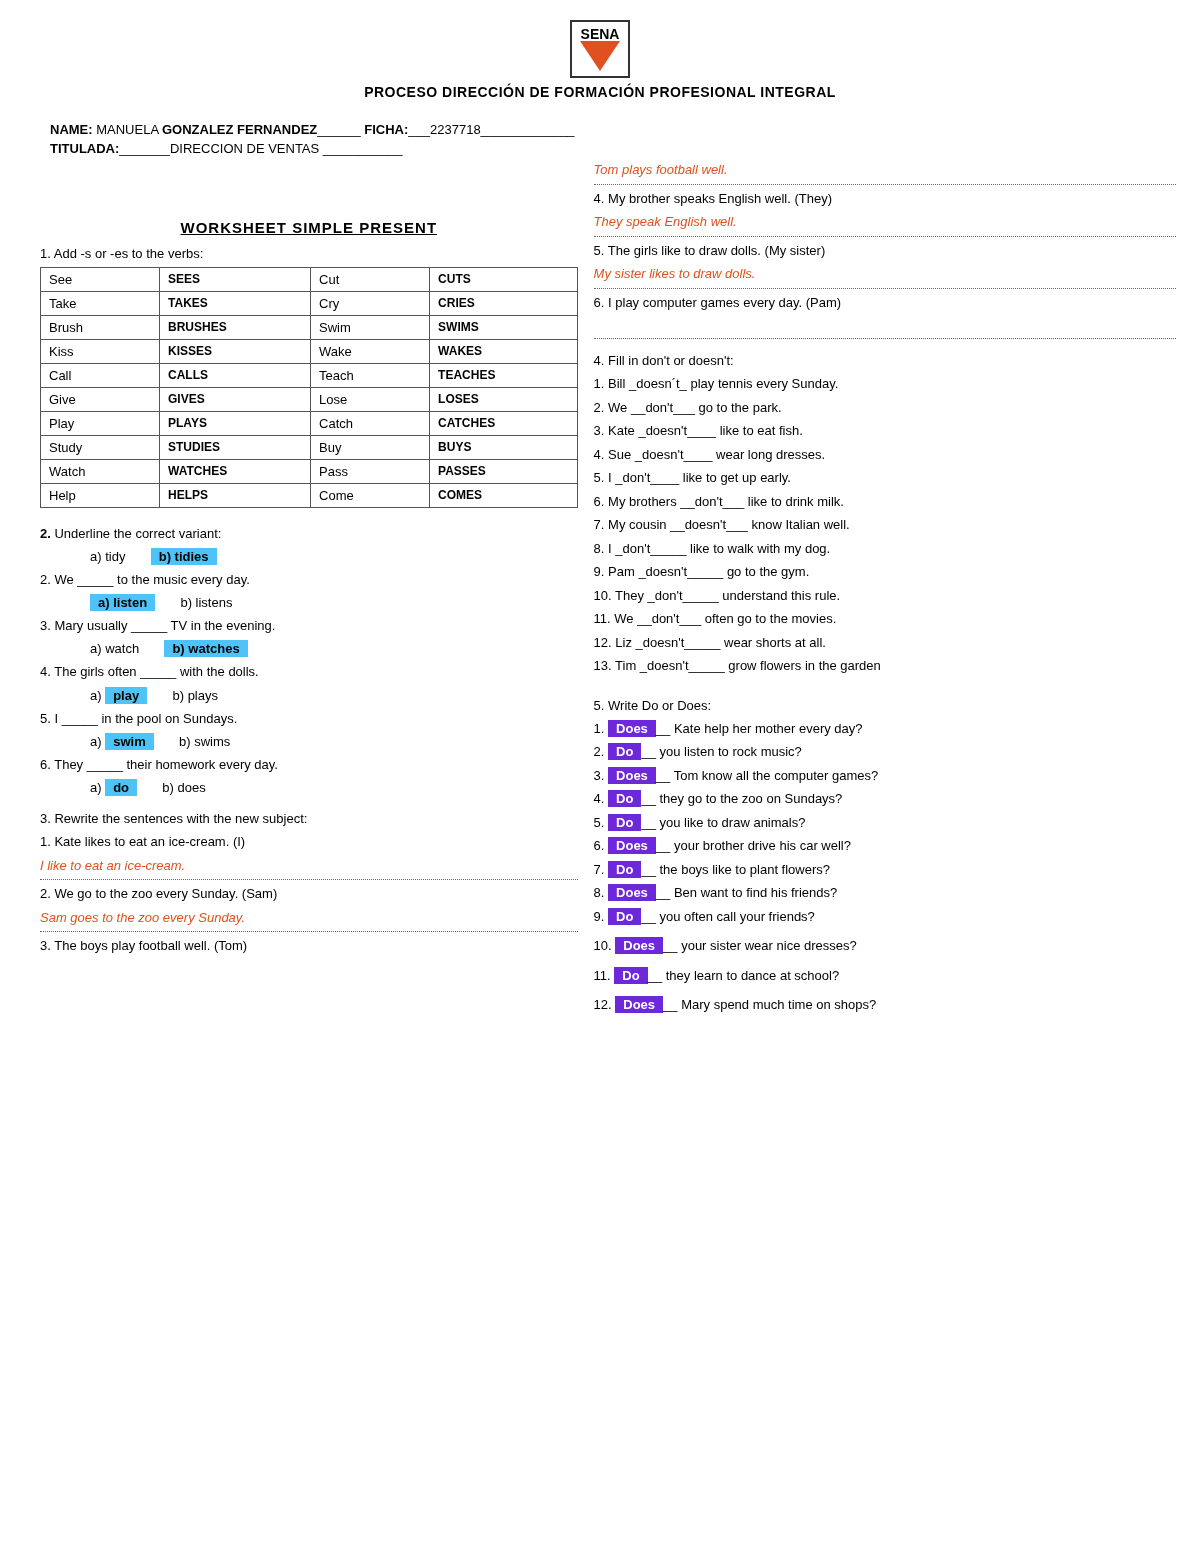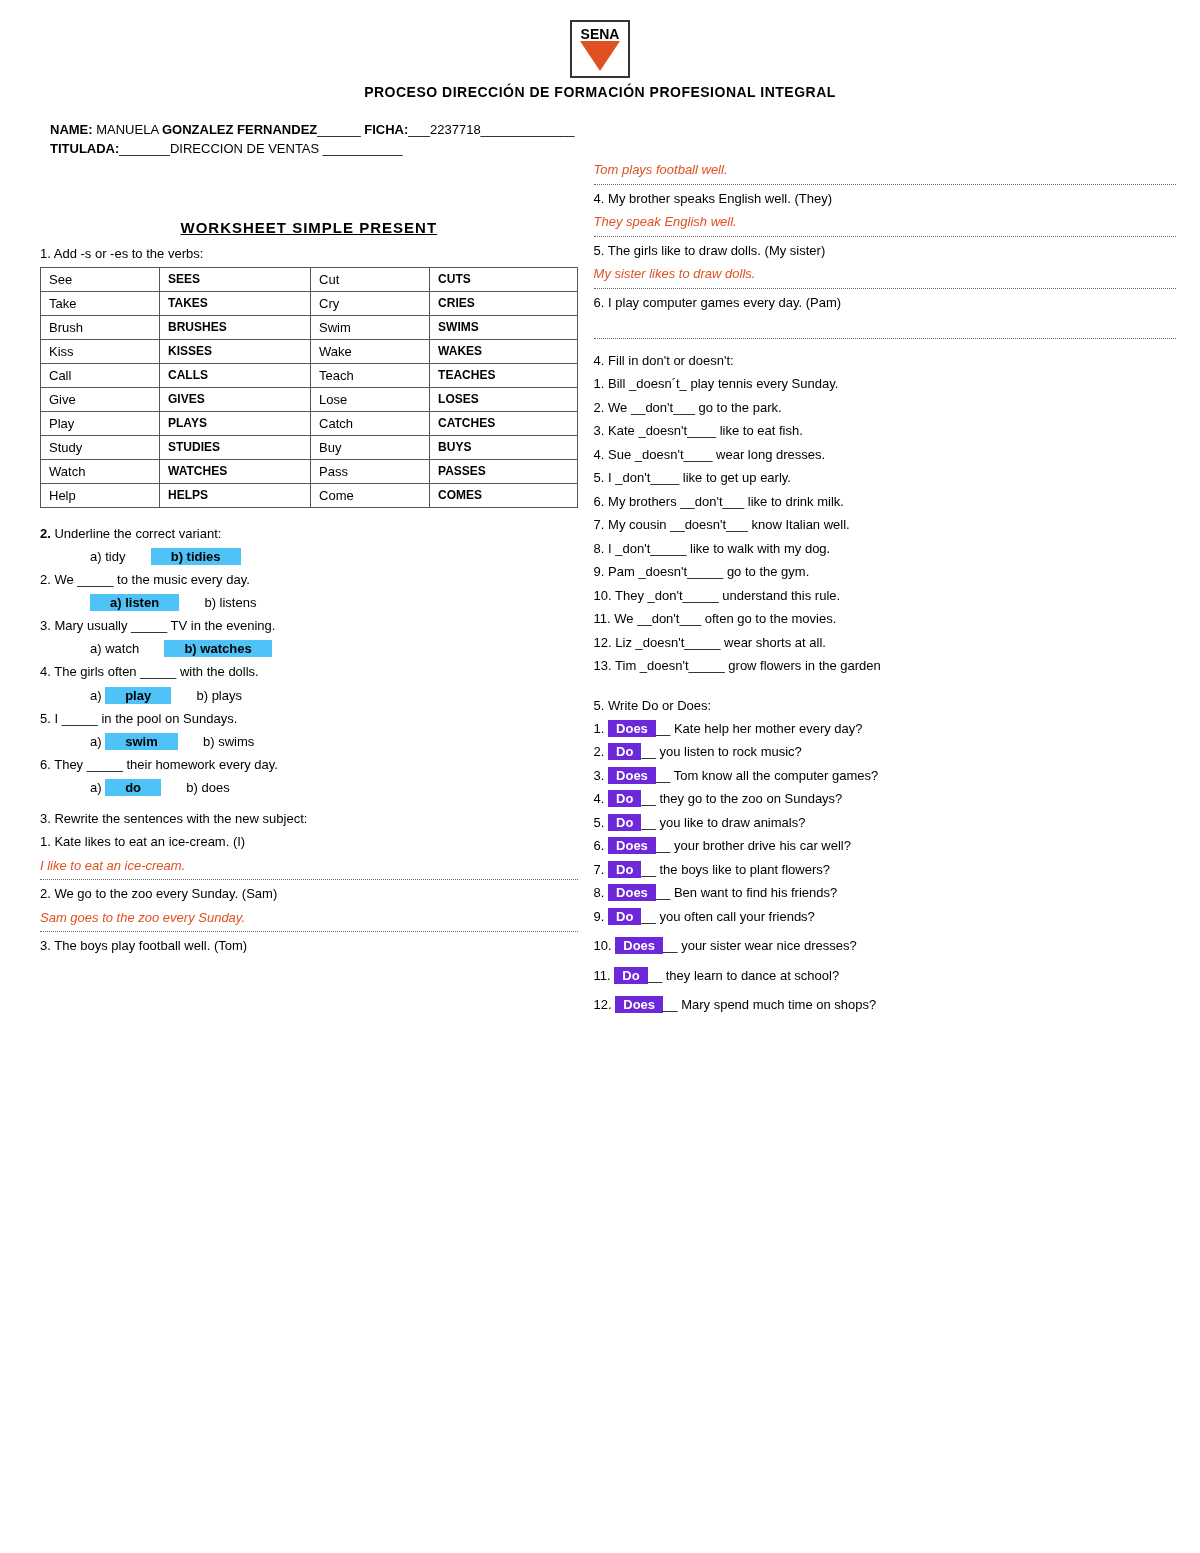--- a/index.html
+++ b/index.html
@@ -109,21 +109,21 @@
       font-family: Arial, sans-serif;
     }
     .exercise-item {
       margin-bottom: 4px;
       line-height: 1.5;
       font-size: 13px;
     }
     .highlight-blue {
       background-color: #4fc3f7;
       color: #000;
-      padding: 1px 20px;
+      padding: 1px 8px;
       font-weight: bold;
     }
     .highlight-green {
       background-color: #6d28d9;
       color: #fff;
       padding: 1px 8px;
       font-weight: bold;
     }
     .orange-text {
       color: #e05020;

